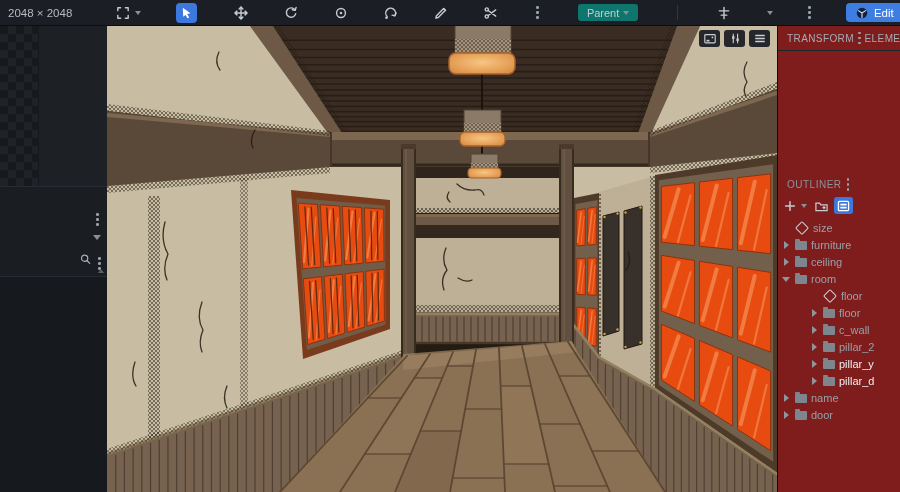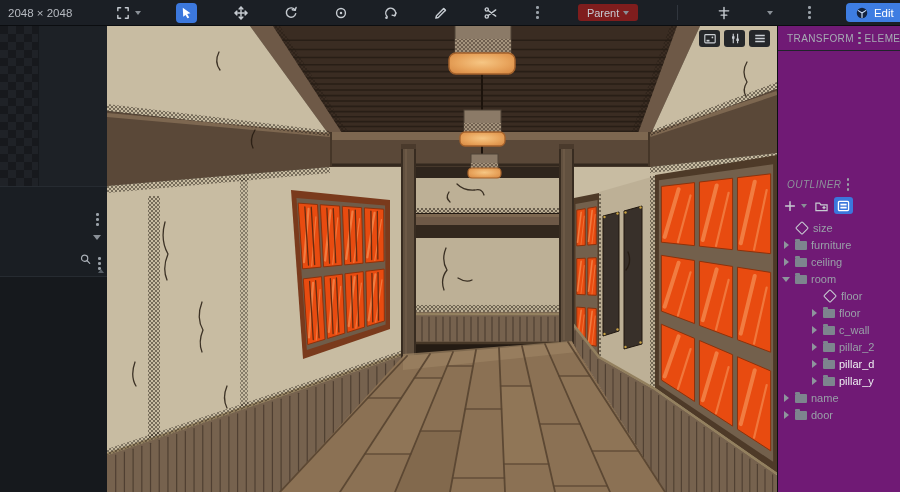--- a/index.html
+++ b/index.html
@@ -13,21 +13,21 @@
   .tbtn{display:flex;align-items:center;justify-content:center;height:20px;min-width:21px;
         border-radius:4px;cursor:pointer;flex:none;}
   .tbtn.active{background:#3c78dd;}
   .tbtn svg{display:block;}
   .ticon{stroke:#c6cbd1;fill:none;stroke-width:1.5;stroke-linecap:round;stroke-linejoin:round;}
   .caret{width:0;height:0;border-left:3.5px solid transparent;border-right:3.5px solid transparent;
          border-top:4.5px solid #8a9097;display:inline-block;margin-left:4px;}
   .kebab{display:inline-flex;flex-direction:column;gap:2.4px;padding:3px 6px;cursor:pointer;}
   .kebab i{width:2.6px;height:2.6px;border-radius:50%;background:#9aa1a8;display:block;}
   .vdiv{width:1px;height:15px;background:#31363e;margin:0 6px;flex:none;}
-  .parent-btn{background:#7f1d1d;border-radius:3px;color:#c6cbd1;font-size:11px;
+  .parent-btn{background:#0f766e;border-radius:3px;color:#c6cbd1;font-size:11px;
               padding:2.5px 9px;display:flex;align-items:center;cursor:pointer;margin:0 4px;}
   .mode-group{margin-left:auto;display:flex;align-items:center;gap:6px;}
   .btn-edit{background:#3e7de2;border-radius:4px;color:#fff;font-size:11.5px;
             display:flex;align-items:center;gap:5px;padding:2.5px 9px;cursor:pointer;}
   .btn-paint{color:#e3e6ea;font-size:11.5px;display:flex;align-items:flex-start;gap:5px;
              padding:2.5px 7px;cursor:pointer;border-radius:4px;}
   
   .left-strip{position:absolute;left:0;top:26px;width:107px;height:466px;background:#16191d;}
   .checker{position:absolute;left:0;top:0;width:38px;height:160px;background-color:#17191d;
     background-image:linear-gradient(45deg,#1f2227 25%,transparent 25%,transparent 75%,#1f2227 75%),
@@ -40,29 +40,29 @@
   .chev-glyph{width:0;height:0;border-left:4px solid transparent;border-right:4px solid transparent;
               border-top:5px solid #8a9097;}
   .tri-up{width:0;height:0;border-left:3px solid transparent;border-right:3px solid transparent;
           border-bottom:4px solid #596068;}
   
   .viewport{position:absolute;left:107px;top:26px;width:670px;height:466px;background:#241b13;overflow:hidden;}
   .vp-overlay{position:absolute;top:4px;right:7px;display:flex;gap:4px;z-index:5;}
   .vp-btn{width:21px;height:17px;background:rgba(23,26,31,.92);border-radius:3px;display:flex;
           align-items:center;justify-content:center;cursor:pointer;}
   
-  .right-panel{position:absolute;left:777px;top:26px;width:123px;height:466px;background:#701a75;
+  .right-panel{position:absolute;left:777px;top:26px;width:123px;height:466px;background:#7f1d1d;
                border-left:1px solid #0c0e11;box-sizing:border-box;}
   .tabs{height:24px;display:flex;align-items:center;padding:0 2px 0 9px;
         border-bottom:1px solid #20242a;}
   .tab{color:#a6acb4;font-size:10px;letter-spacing:.4px;cursor:pointer;white-space:nowrap;}
   .tab-gap{flex:1;}
   .panel-gap{height:125px;}
   .outl-head{display:flex;align-items:center;padding:0 4px 0 9px;height:17px;}
-  .outl-title{color:#8d939b;font-size:10px;letter-spacing:.5px;font-style:italic;}
+  .outl-title{color:#8d939b;font-size:10px;letter-spacing:.5px;}
   .outl-tools{display:flex;align-items:center;gap:3px;padding:4px 4px 3px 4px;}
   .otool{display:flex;align-items:center;justify-content:center;height:17px;min-width:16px;
          border-radius:3px;cursor:pointer;}
   .otool.active{background:#3b77dc;width:19px;}
   .tree{padding-top:2px;}
   .orow{display:flex;align-items:center;height:17px;padding-left:4px;gap:4px;color:#99a0a8;
         font-size:11px;cursor:pointer;white-space:nowrap;}
   .orow.d1{padding-left:32px;}
   .orow.sel{color:#edeff1;}
   .chev{width:9px;height:9px;position:relative;flex:none;}
@@ -681,26 +681,26 @@
       <span>c_wall</span>
     </div>
     <div class="orow d1">
       <span class="chev right"></span>
       <span class="oicn folder"></span>
       <span>pillar_2</span>
     </div>
     <div class="orow d1 sel">
       <span class="chev right"></span>
       <span class="oicn folder"></span>
+      <span>pillar_y</span>
+    </div>
+    <div class="orow d1 sel">
+      <span class="chev right"></span>
+      <span class="oicn folder"></span>
       <span>pillar_d</span>
-    </div>
-    <div class="orow d1 sel">
-      <span class="chev right"></span>
-      <span class="oicn folder"></span>
-      <span>pillar_y</span>
     </div>
     <div class="orow d0">
       <span class="chev right"></span>
       <span class="oicn folder"></span>
       <span>name</span>
     </div>
     <div class="orow d0">
       <span class="chev right"></span>
       <span class="oicn folder"></span>
       <span>door</span>

